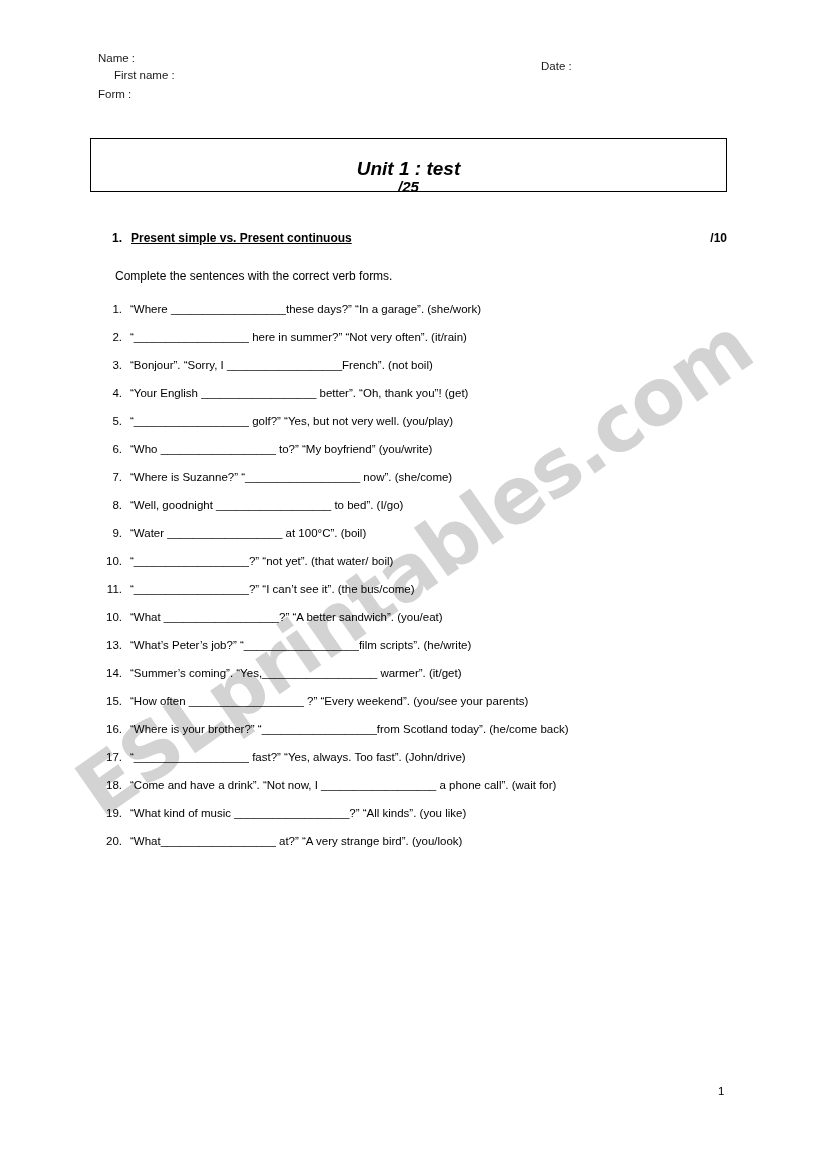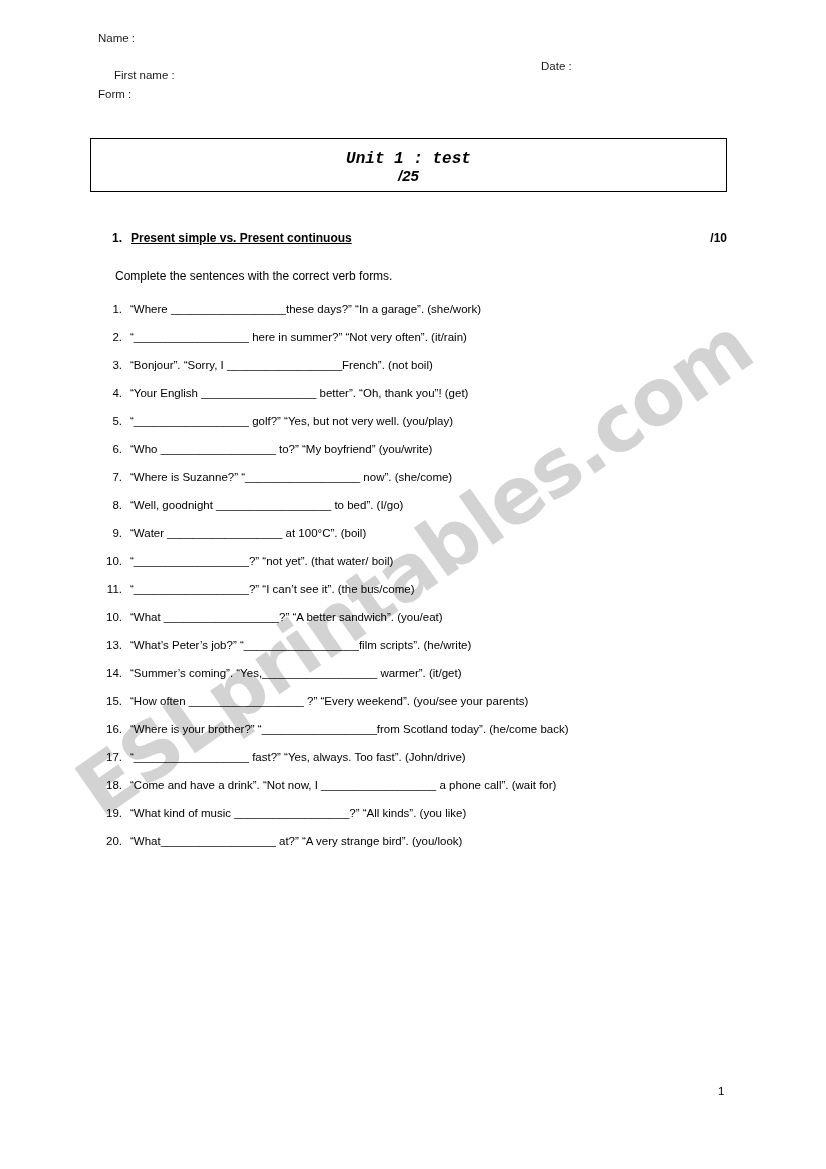--- a/index.html
+++ b/index.html
@@ -44,45 +44,45 @@
   }
 
   
   .field {
     position: absolute;
     font-size: 11.5px;
     color: #1a1a1a;
     white-space: nowrap;
     z-index: 10;
   }
-  #field-name      { left: 98px;  top: 32px; }
+  #field-name      { left: 98px;  top: 52px; }
   #field-firstname { left: 114px;  top: 69px; }
   #field-form      { left: 98px;  top: 88px; }
   #field-date      { left: 541px; top: 50px; margin-top: 10px; }
 
   
   #title-box {
     position: absolute;
     left: 90px;
     top: 138px;
     width: 637px;
     height: 54px;
     border: 1.5px solid #000000;
     box-sizing: border-box;
     text-align: center;
     z-index: 10;
     background: transparent;
   }
   #title-line1 {
-    font-family: Liberation Mono, monospace;
-    font-size: 16px;
+    font-family: Liberation Sans, sans-serif;
+    font-size: 19px;
     font-weight: bold;
     font-style: italic;
     line-height: 1.05;
-    margin-top: 12px;
+    margin-top: 20px;
   }
   #title-line2 {
     font-family: "Liberation Sans", sans-serif;
     font-size: 15px;
     font-weight: bold;
     font-style: italic;
     line-height: 1.1;
   }
 
   

